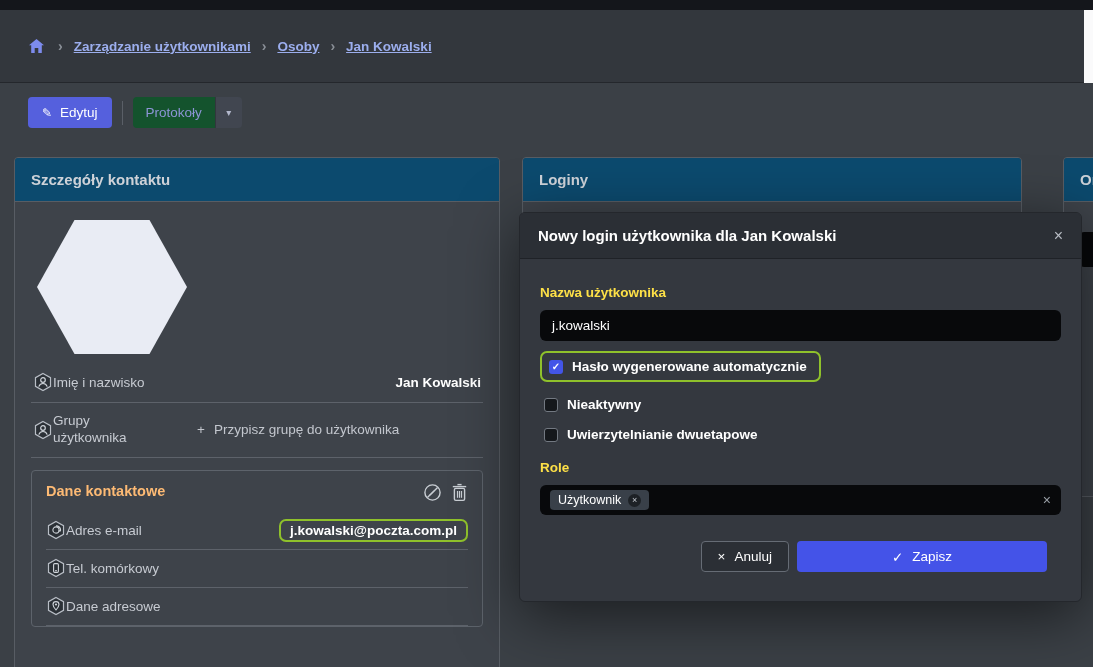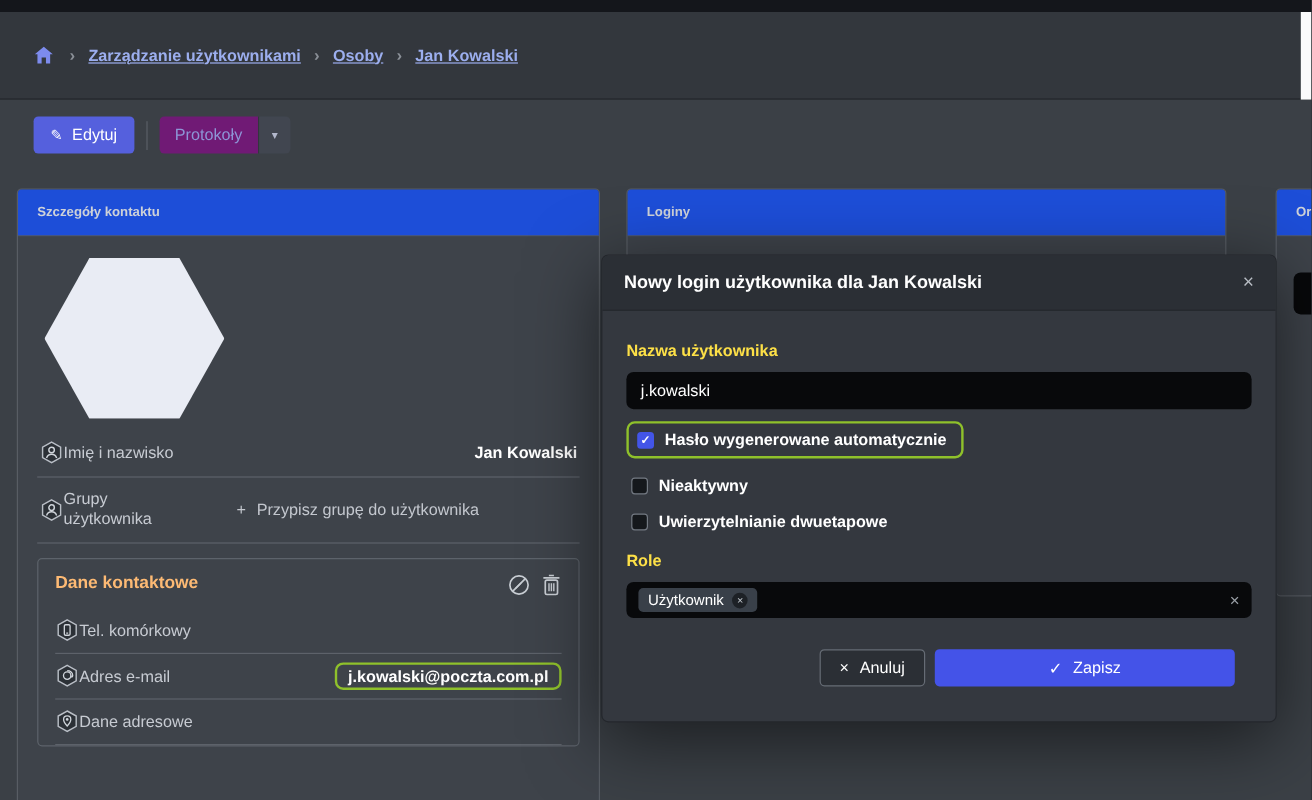--- a/index.html
+++ b/index.html
@@ -16,30 +16,30 @@
   .crumb-sep { color:#8a8f97; font-size:14px; font-weight:bold; }
   .crumb-link { color:#9caeee; font-weight:bold; font-size:13.5px; text-decoration:underline; cursor:pointer; }
 
   
   .toolbar { position:absolute; top:97px; left:28px; display:flex; align-items:center; gap:10px; }
   .btn-edit { height:31px; padding:0 14px; background:#5560dd; color:#fff; border-radius:4px;
               display:flex; align-items:center; gap:8px; font-size:13.5px; cursor:pointer; }
   .btn-edit .glyph { font-size:12px; }
   .tb-sep { width:1px; height:24px; background:#5a5f67; }
   .btn-group { display:flex; }
-  .btn-protocols { height:31px; padding:0 13px; background:#701a75; color:#8d95d6; font-size:13.5px;
+  .btn-protocols { height:31px; padding:0 13px; background:#14532d; color:#8d95d6; font-size:13.5px;
                    display:flex; align-items:center; border-radius:4px 0 0 4px; cursor:pointer; }
   .btn-caret { height:31px; width:27px; background:#414650; border-left:1px solid #32363d;
                border-radius:0 4px 4px 0; display:flex; align-items:center; justify-content:center;
                color:#b3b8cc; font-size:10px; cursor:pointer; }
 
   
   .card { position:absolute; background:#3e434a; border:1px solid #585d64; border-radius:4px; }
-  .card-header { background:#1d4ed8; border-bottom:1px solid #585d64; padding:13px 16px;
-                 font-weight:bold; font-size:11px; color:#ced2d8; border-radius:3px 3px 0 0; }
+  .card-header { background:#0c4a6e; border-bottom:1px solid #585d64; padding:13px 16px;
+                 font-weight:bold; font-size:15px; color:#ced2d8; border-radius:3px 3px 0 0; }
   #card-contact { left:14px; top:157px; width:486px; height:545px; }
   #card-logins  { left:522px; top:157px; width:500px; height:340px; }
   #card-right   { left:1063px; top:157px; width:120px; height:340px; }
 
   .contact-body { padding:10px 16px 0; }
   .avatar-hex { width:150px; height:134px; background:#e9ecf4; margin:8px 0 8px 6px;
                 clip-path:polygon(25% 0,75% 0,100% 50%,75% 100%,25% 100%,0 50%); }
   .row { display:flex; align-items:center; border-bottom:1px solid #5d626a; padding:10px 2px; }
   .row-label { display:flex; align-items:center; color:#c7cbd2; font-size:13.5px; }
   .row-label .lbl2 { width:92px; line-height:1.25; }
@@ -55,21 +55,21 @@
   .subrow { display:flex; align-items:center; margin:0 14px; padding:8px 0; border-bottom:1px solid #5d626a; min-height:38px; }
   .hl-pill { border:2px solid #8fc12b; border-radius:7px; padding:2px 9px; font-weight:bold;
              color:#fff; font-size:13.5px; }
 
   .hexicon { flex:0 0 auto; }
 
   
   .right-dark { margin:30px 0 0 14px; height:35px; width:110px; background:#07080a; border-radius:6px; }
 
   
-  .modal { position:absolute; left:501px; top:212px; width:563px; background:#34383f; border-radius:6px;
+  .modal { position:absolute; left:519px; top:212px; width:563px; background:#34383f; border-radius:6px;
            border:1px solid #24272c; box-shadow:0 14px 60px rgba(0,0,0,.55); z-index:10; }
   .modal-header { background:#2b2f35; height:46px; display:flex; align-items:center; padding:0 18px;
                   border-radius:5px 5px 0 0; border-bottom:1px solid #1f2227; }
   .modal-title { font-weight:bold; color:#fff; font-size:15px; }
   .modal-close { margin-left:auto; color:#b9bec5; font-size:16px; cursor:pointer; }
   .modal-body { padding:18px 20px 14px; }
   .field-label { color:#fde047; font-weight:bold; font-size:13.5px; margin:8px 0 10px; }
   .text-input { height:31px; background:#08090b; border-radius:6px; color:#fff; font-size:13.5px;
                 display:flex; align-items:center; padding:0 12px; cursor:text; }
   .hl-box { display:inline-flex; align-items:center; gap:9px; border:2px solid #8fc12b; border-radius:7px;
@@ -184,38 +184,38 @@
                 <line x1="10.5" y1="8" x2="10.5" y2="14.8" stroke="#c9ced4" stroke-width="1.2"></line>
               </svg>
             </span>
           </span>
         </div>
 
         <div class="subrow">
           <span class="row-label">
             <svg class="hexicon" width="20" height="20" viewBox="0 0 20 20">
               <path d="M10 1.5 L17.5 5.7 L17.5 14.3 L10 18.5 L2.5 14.3 L2.5 5.7 Z" fill="#2b3036" stroke="#b9bec6" stroke-width="1.2"></path>
+              <circle cx="10" cy="10" r="3.1" fill="none" stroke="#cfd4da" stroke-width="1.1"></circle>
+              <path d="M13.1 10 C13.1 11.6 14.6 11.6 14.6 10 C14.6 7.4 12.6 5.9 10 5.9" fill="none" stroke="#cfd4da" stroke-width="1.1"></path>
+            </svg>
+            <span>Adres e-mail</span>
+          </span>
+          <span class="row-value">
+            <span class="hl-pill">j.kowalski@poczta.com.pl</span>
+          </span>
+        </div>
+
+        <div class="subrow">
+          <span class="row-label">
+            <svg class="hexicon" width="20" height="20" viewBox="0 0 20 20">
+              <path d="M10 1.5 L17.5 5.7 L17.5 14.3 L10 18.5 L2.5 14.3 L2.5 5.7 Z" fill="#2b3036" stroke="#b9bec6" stroke-width="1.2"></path>
               <rect x="7.6" y="5.6" width="4.8" height="8.8" rx="1.1" fill="none" stroke="#cfd4da" stroke-width="1.1"></rect>
               <line x1="9.2" y1="12.6" x2="10.8" y2="12.6" stroke="#cfd4da" stroke-width="1.1"></line>
             </svg>
             <span>Tel. komórkowy</span>
-          </span>
-        </div>
-
-        <div class="subrow">
-          <span class="row-label">
-            <svg class="hexicon" width="20" height="20" viewBox="0 0 20 20">
-              <path d="M10 1.5 L17.5 5.7 L17.5 14.3 L10 18.5 L2.5 14.3 L2.5 5.7 Z" fill="#2b3036" stroke="#b9bec6" stroke-width="1.2"></path>
-              <circle cx="10" cy="10" r="3.1" fill="none" stroke="#cfd4da" stroke-width="1.1"></circle>
-              <path d="M13.1 10 C13.1 11.6 14.6 11.6 14.6 10 C14.6 7.4 12.6 5.9 10 5.9" fill="none" stroke="#cfd4da" stroke-width="1.1"></path>
-            </svg>
-            <span>Adres e-mail</span>
-          </span>
-          <span class="row-value">
-            <span class="hl-pill">j.kowalski@poczta.com.pl</span>
           </span>
         </div>
 
         <div class="subrow">
           <span class="row-label">
             <svg class="hexicon" width="20" height="20" viewBox="0 0 20 20">
               <path d="M10 1.5 L17.5 5.7 L17.5 14.3 L10 18.5 L2.5 14.3 L2.5 5.7 Z" fill="#2b3036" stroke="#b9bec6" stroke-width="1.2"></path>
               <path d="M10 5.6 C8.3 5.6 7 6.9 7 8.5 C7 10.7 10 14 10 14 C10 14 13 10.7 13 8.5 C13 6.9 11.7 5.6 10 5.6 Z" fill="none" stroke="#cfd4da" stroke-width="1.1"></path>
               <circle cx="10" cy="8.5" r="1.1" fill="#cfd4da"></circle>
             </svg>

